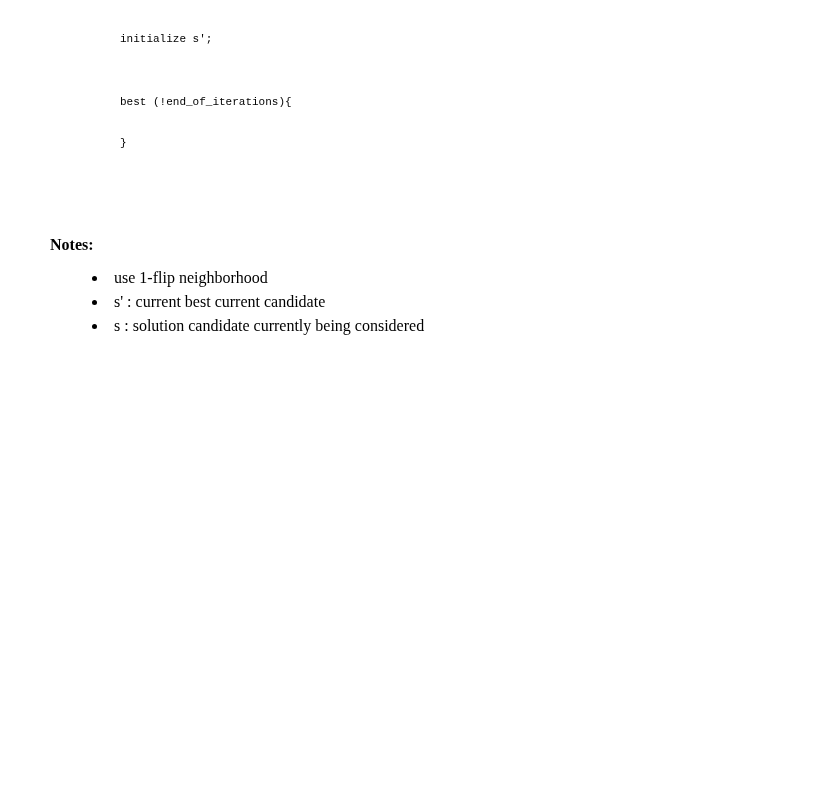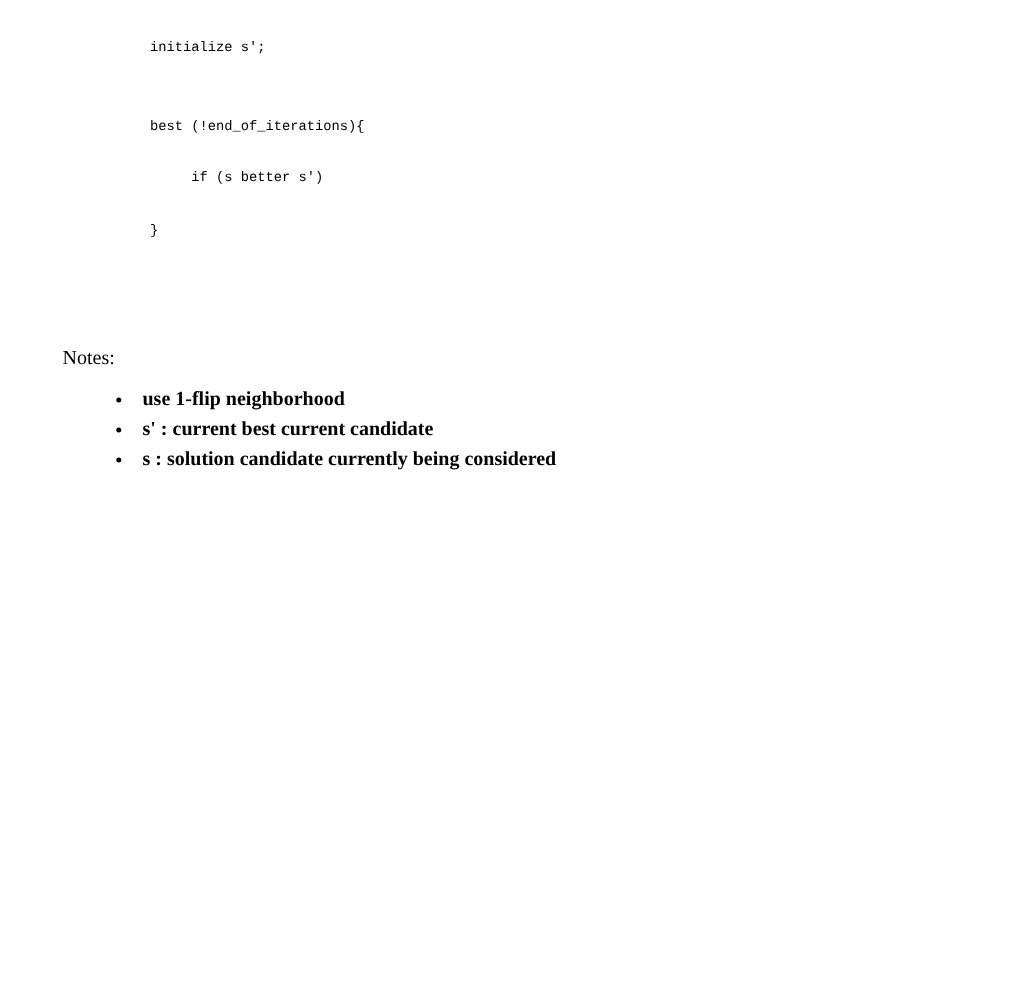--- a/index.html
+++ b/index.html
@@ -25,47 +25,45 @@
       line-height: 1.9;
       white-space: pre;
       margin-left: 70px;
       margin-top: 8px;
       margin-bottom: 40px;
     }
     .code-line {
       display: block;
     }
     .section-heading {
-      font-weight: normal;
+      font-weight: bold;
       font-size: 16px;
       margin-top: 30px;
       margin-bottom: 12px;
     }
     .bullet-list {
       list-style-type: disc;
       margin-left: 58px;
       margin-bottom: 30px;
-      font-weight: bold;
     }
     .bullet-list li {
       font-size: 16px;
       line-height: 1.5;
       padding-left: 6px;
     }
   </style>
 </head>
 <body>
 
 <div class="page-container">
 
   <div class="code-block">
 <span class="code-line">initialize s';</span>
 <span class="code-line"></span>
 <span class="code-line">best (!end_of_iterations){</span>
-<span class="code-line">     if (s better s')</span>
 <span class="code-line">}</span>
   </div>
 
   <div class="section-heading">Notes:</div>
   <ul class="bullet-list">
     <li>use 1-flip neighborhood</li>
     <li>s'  : current best current candidate</li>
     <li>s  : solution candidate currently being considered</li>
   </ul>
 

